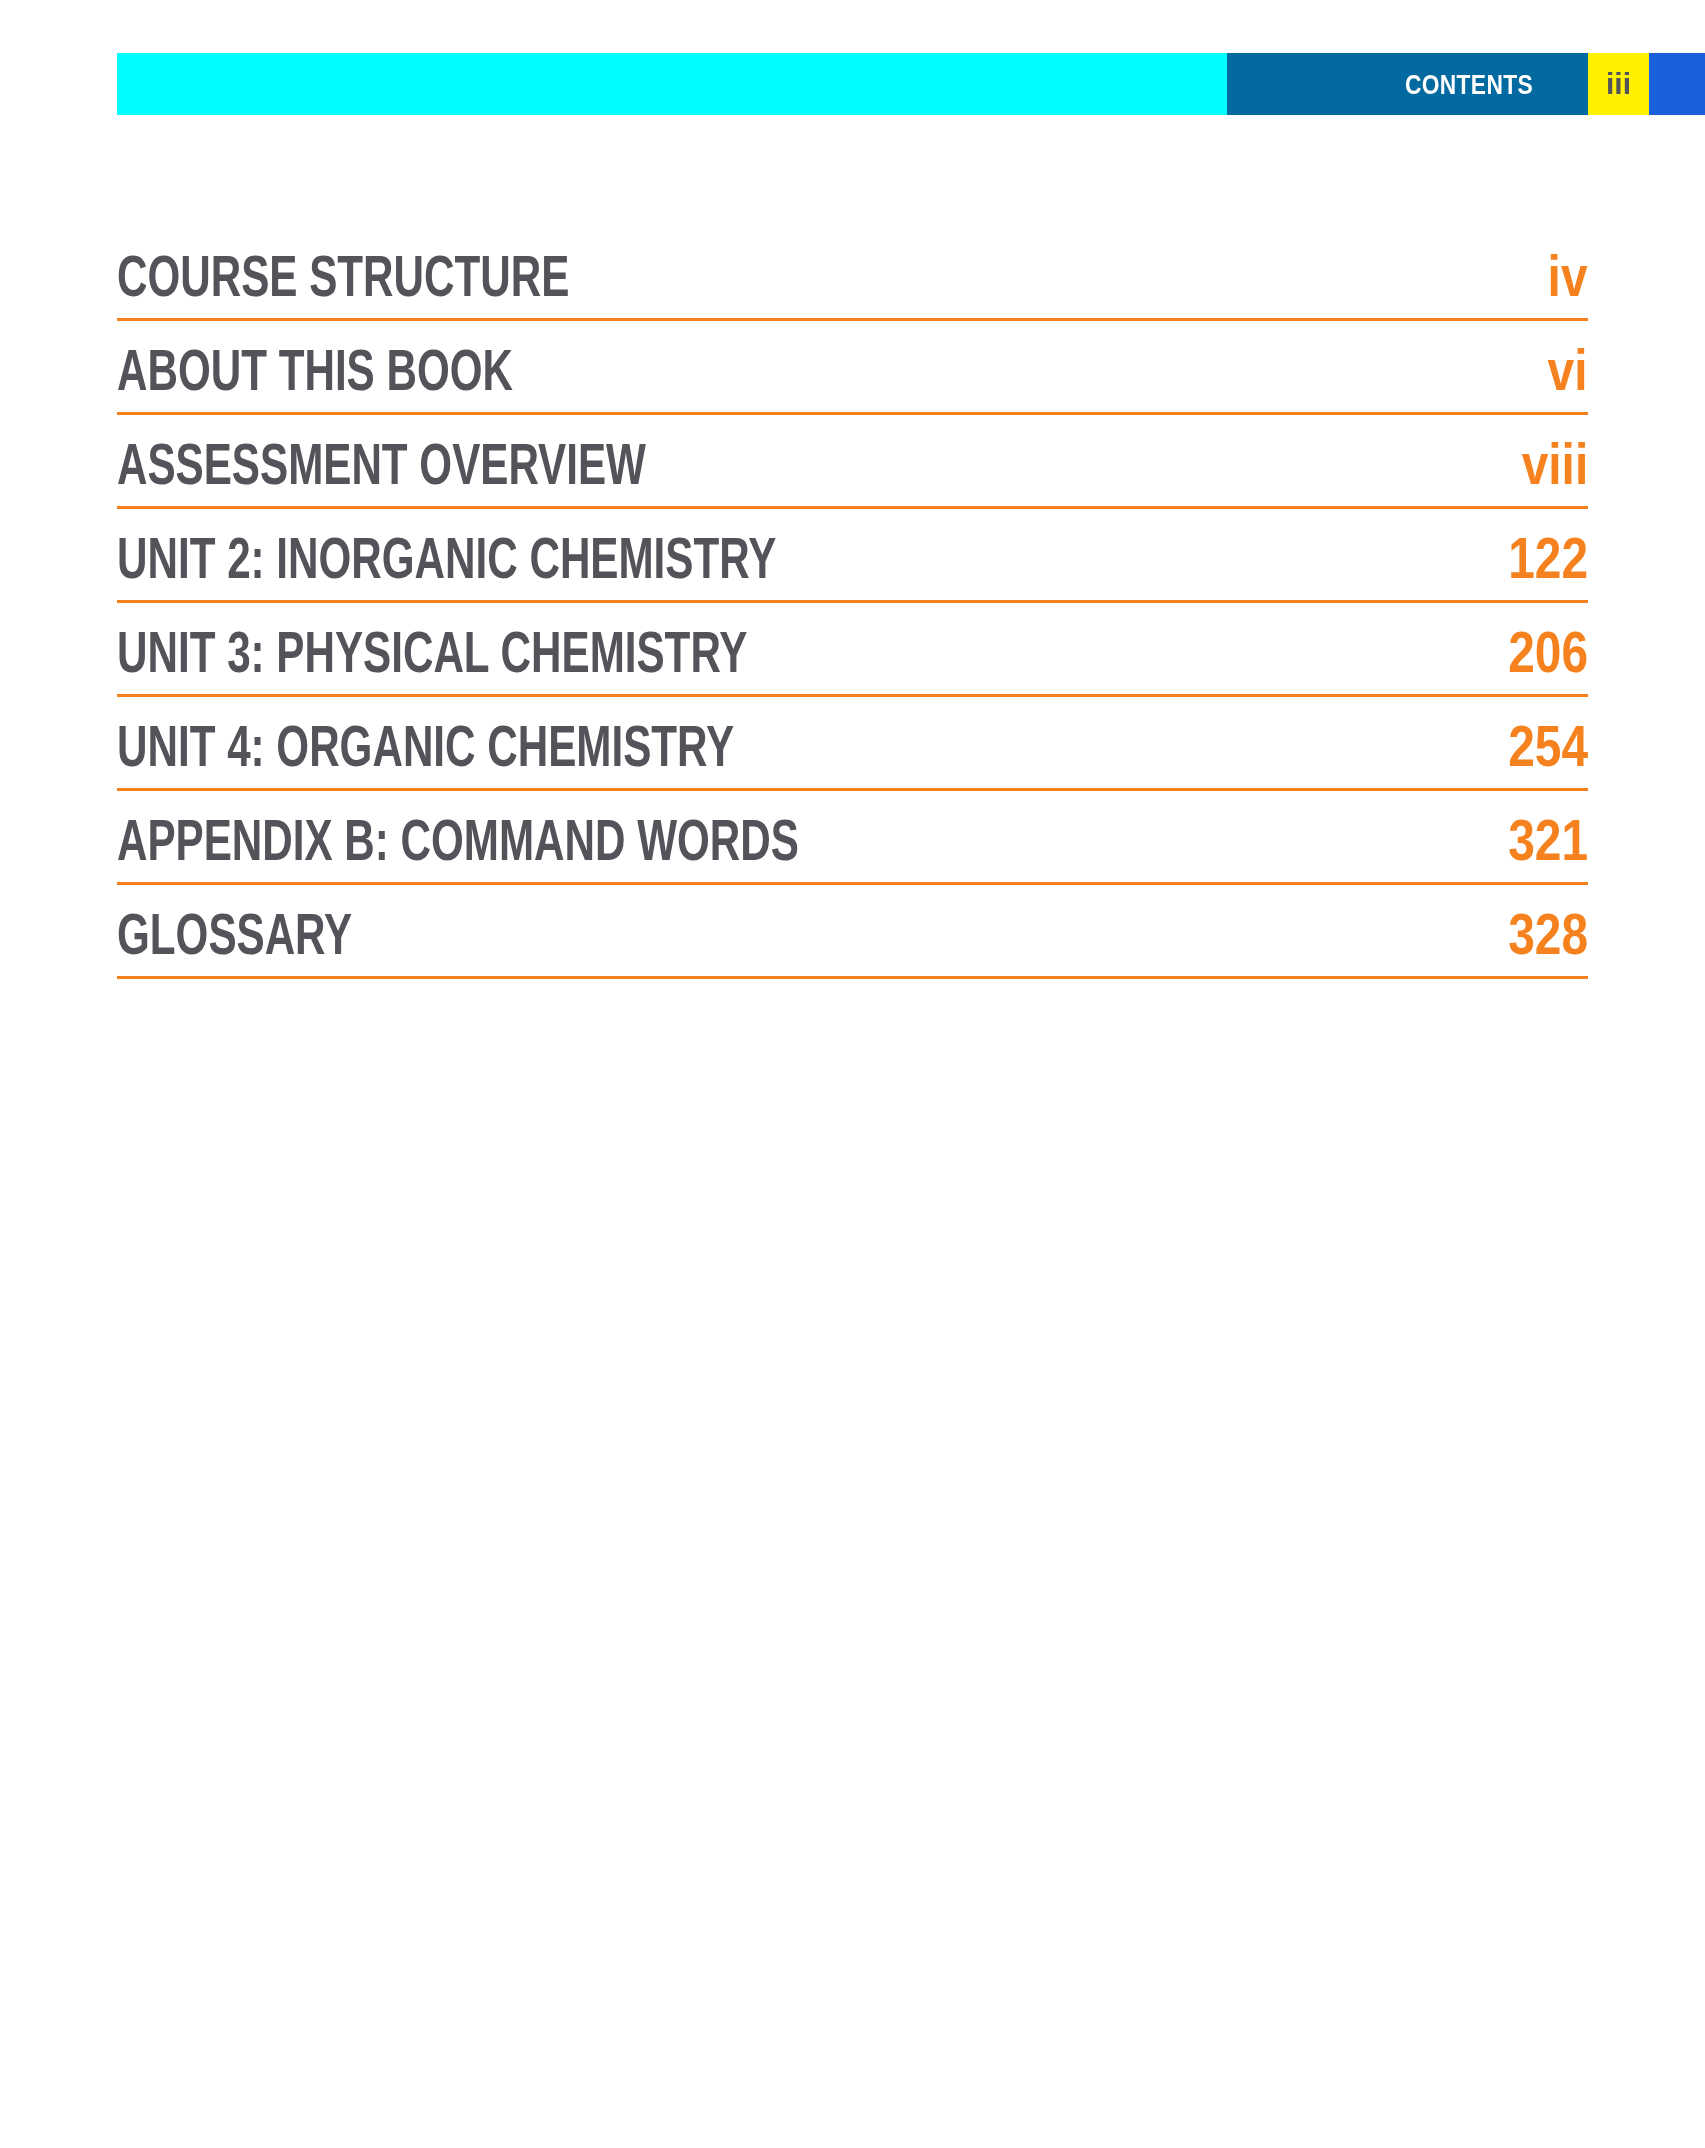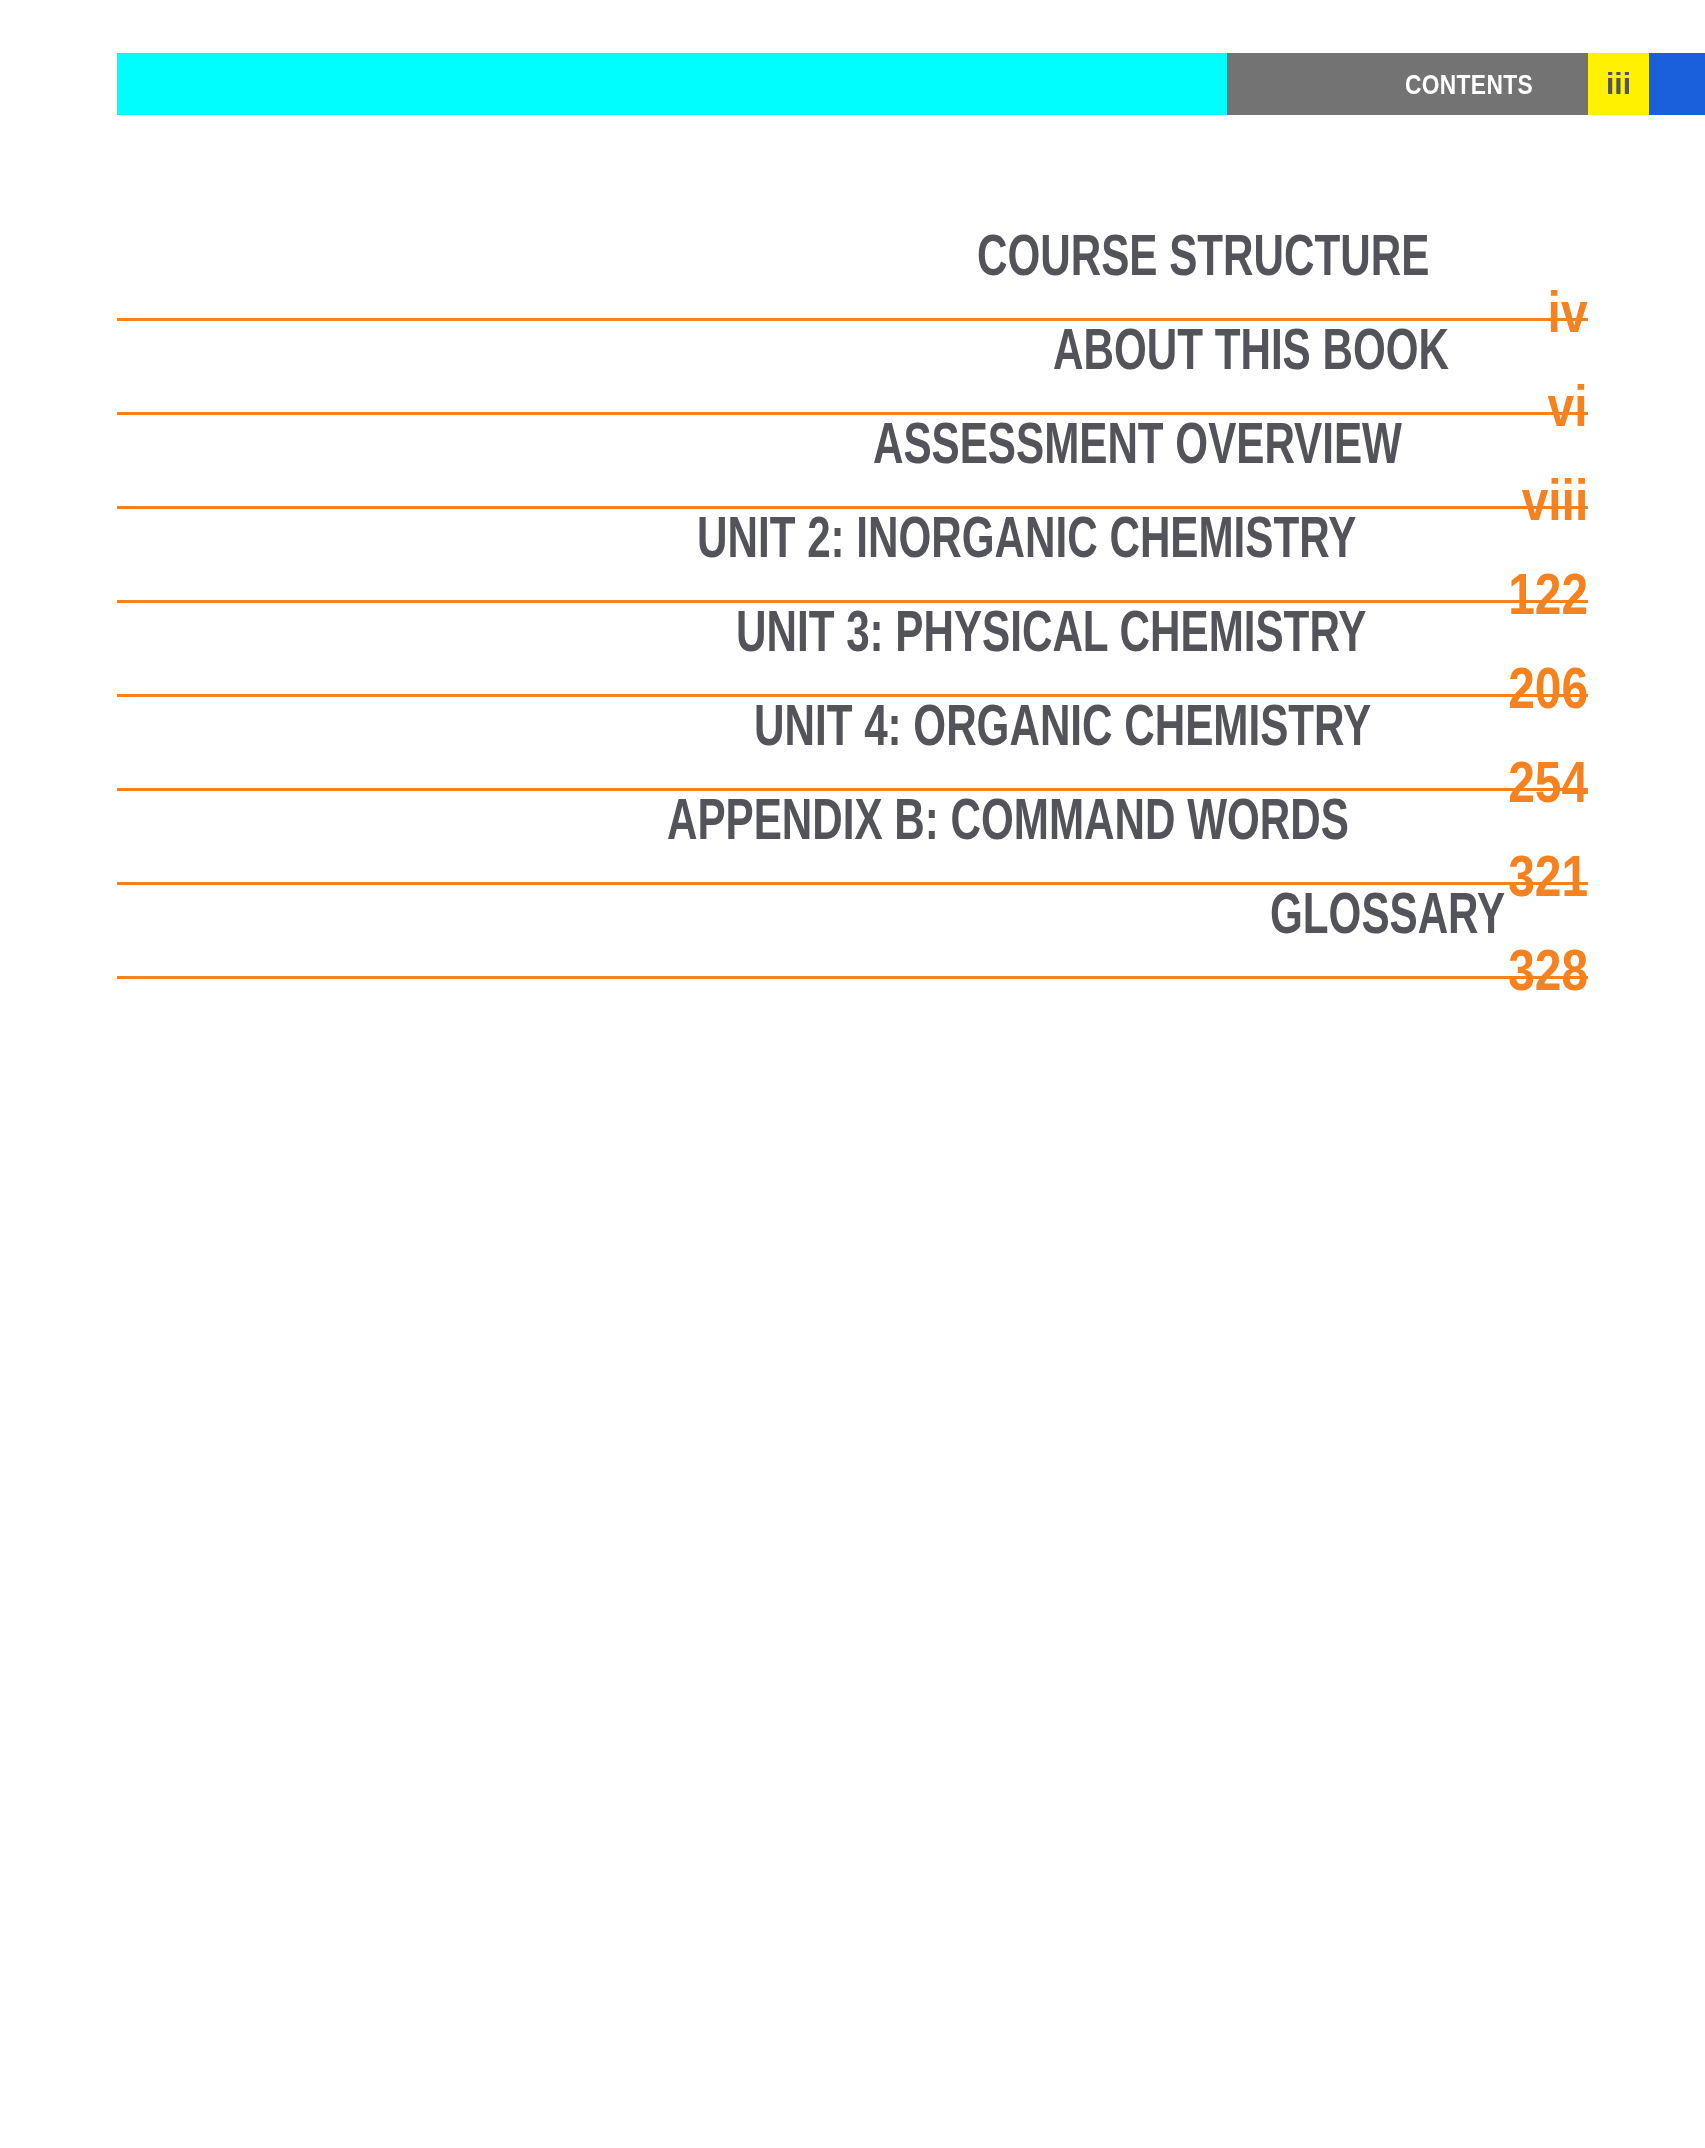--- a/index.html
+++ b/index.html
@@ -25,21 +25,21 @@
     height: 62px;
     display: flex;
     align-items: stretch;
   }
   .band-cyan {
     width: 1110px;
     background: #00FDFF;
   }
   .band-blue-main {
     width: 361px;
-    background: #737373;
+    background: #0369a1;
     display: flex;
     align-items: center;
     justify-content: flex-end;
     padding-right: 55px;
     box-sizing: border-box;
   }
   .contents-label {
     display: inline-block;
     color: #ffffff;
     font-size: 28.5px;
@@ -77,21 +77,20 @@
     right: 117px;
   }
   .toc-row {
     box-sizing: border-box;
     height: 94px;
     border-bottom: 3.4px solid #F5821E;
     display: flex;
     align-items: flex-end;
     justify-content: space-between;
     padding-bottom: 12.6px;
-    flex-direction: column;
   }
   .toc-title {
     display: inline-block;
     font-size: 57px;
     font-weight: 700;
     line-height: 1;
     color: #525459;
     white-space: nowrap;
     transform: scaleX(0.74);
     transform-origin: left bottom;

